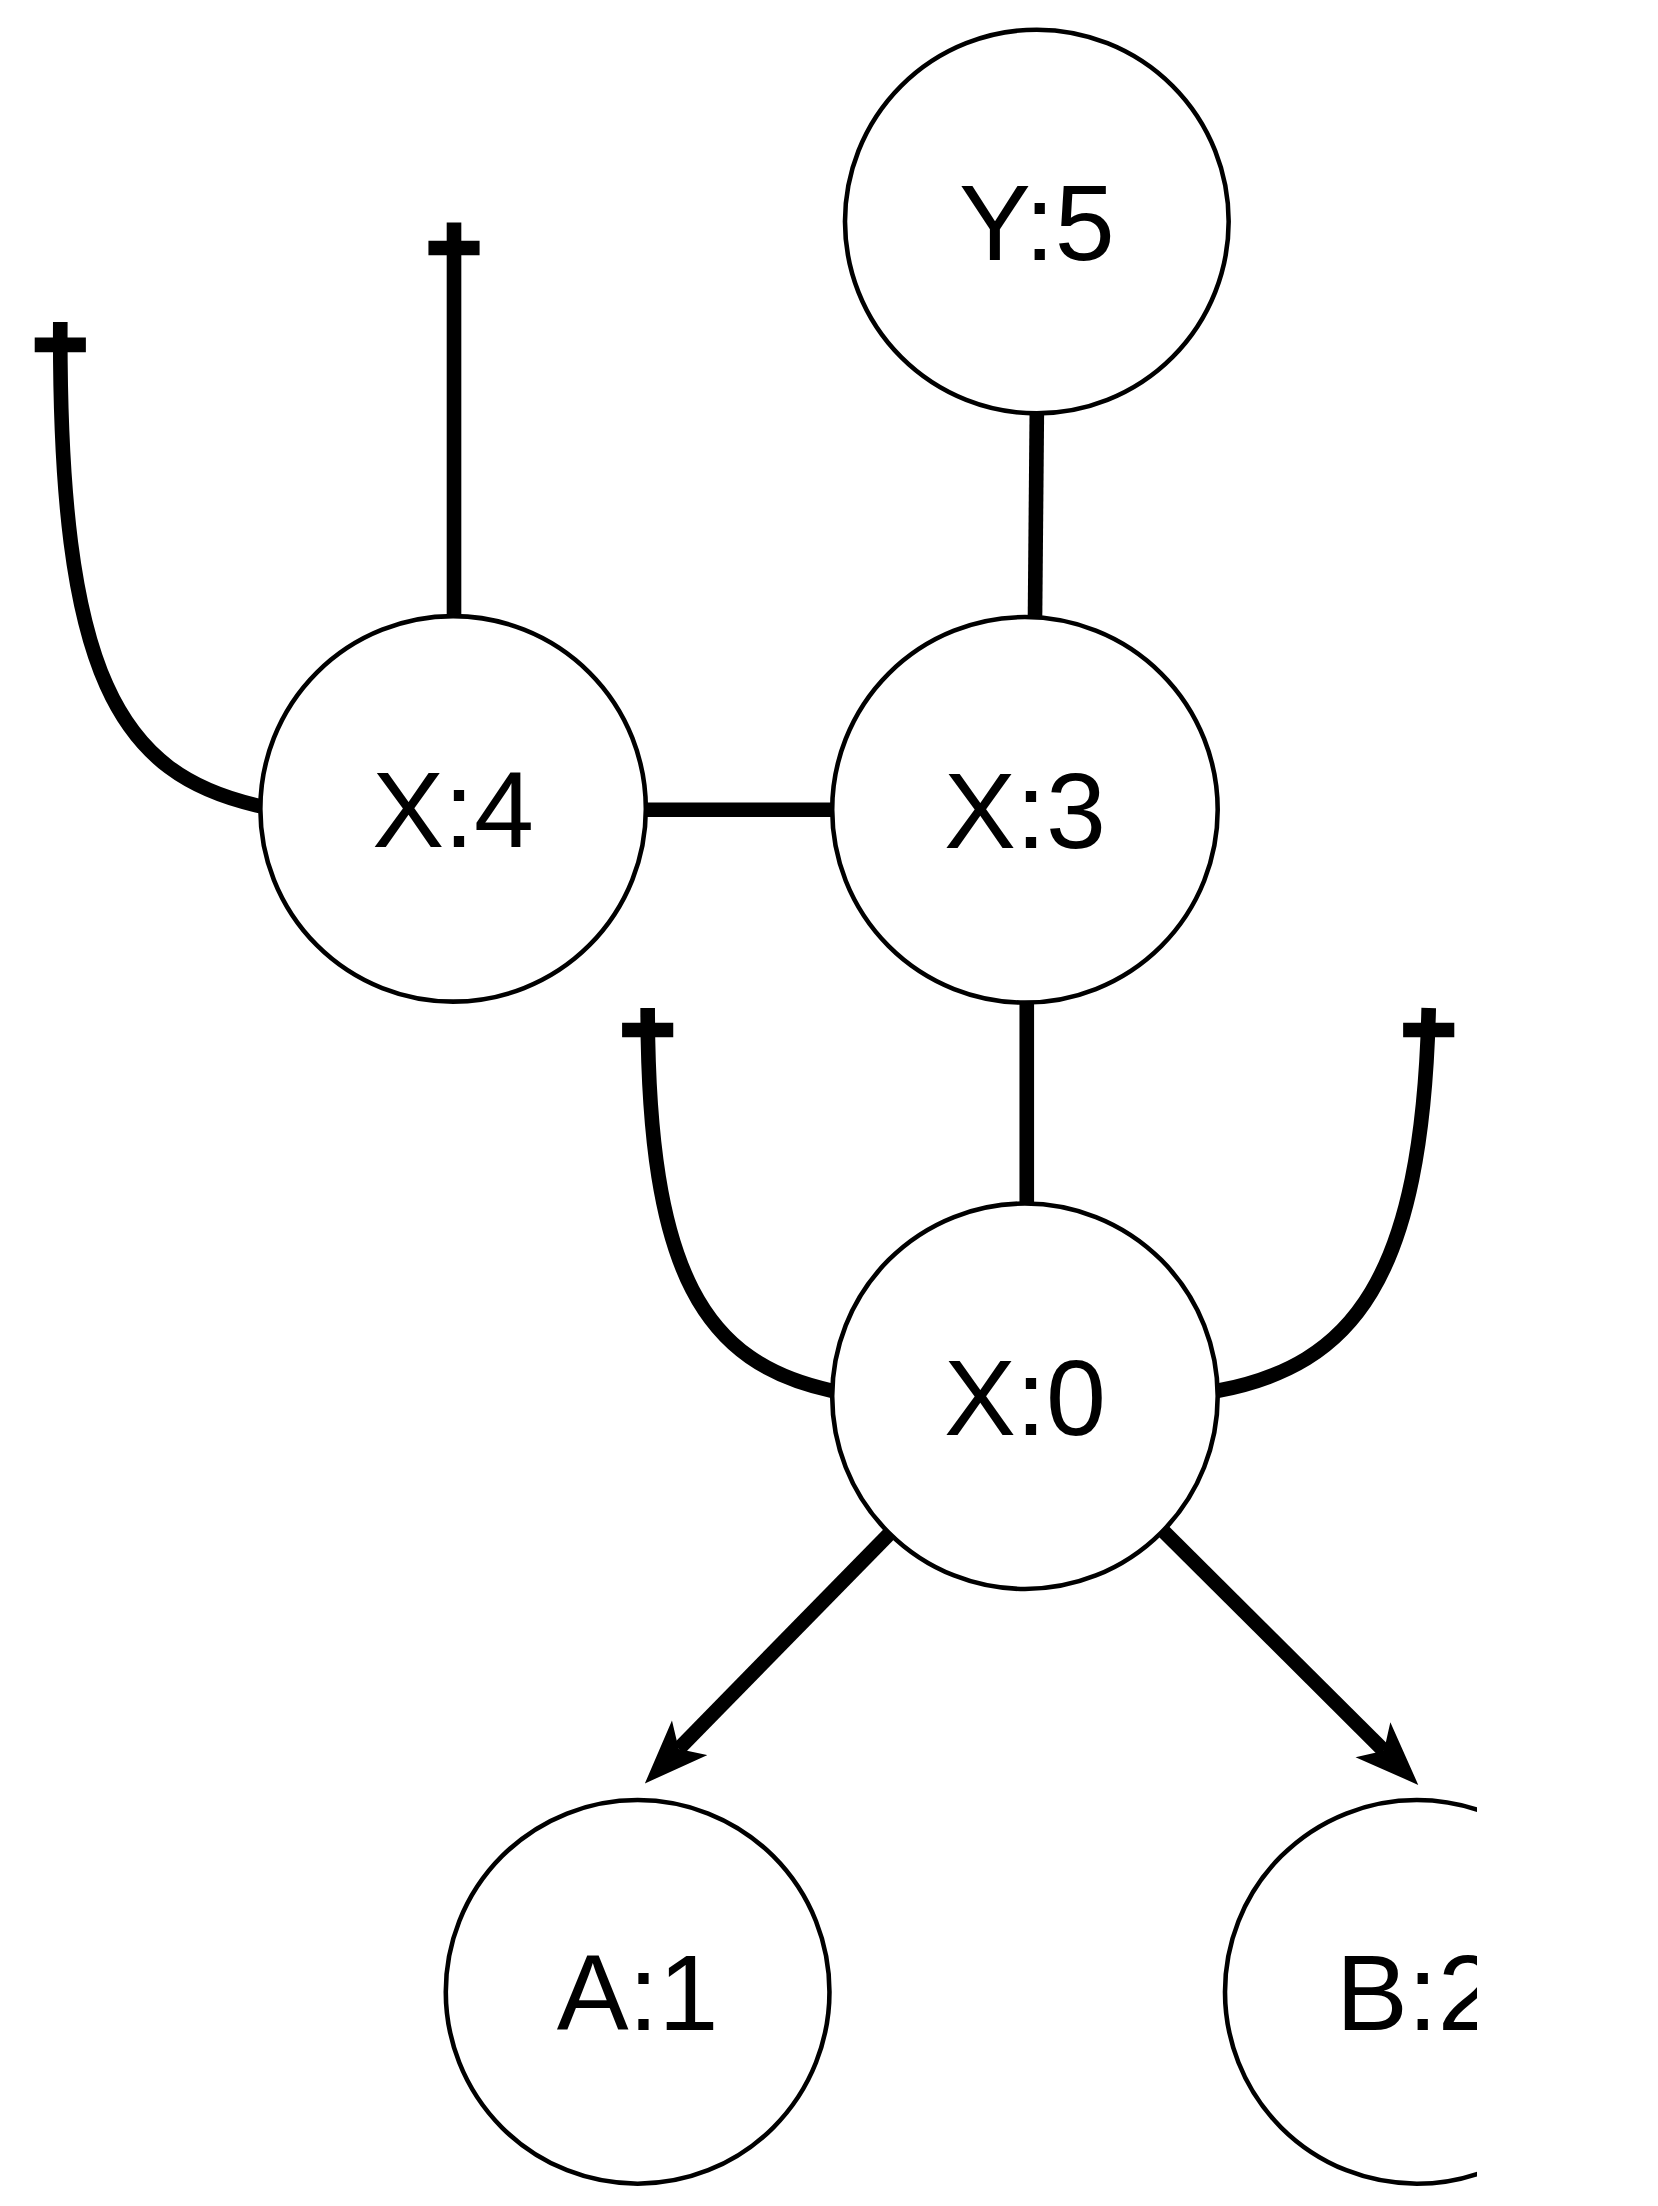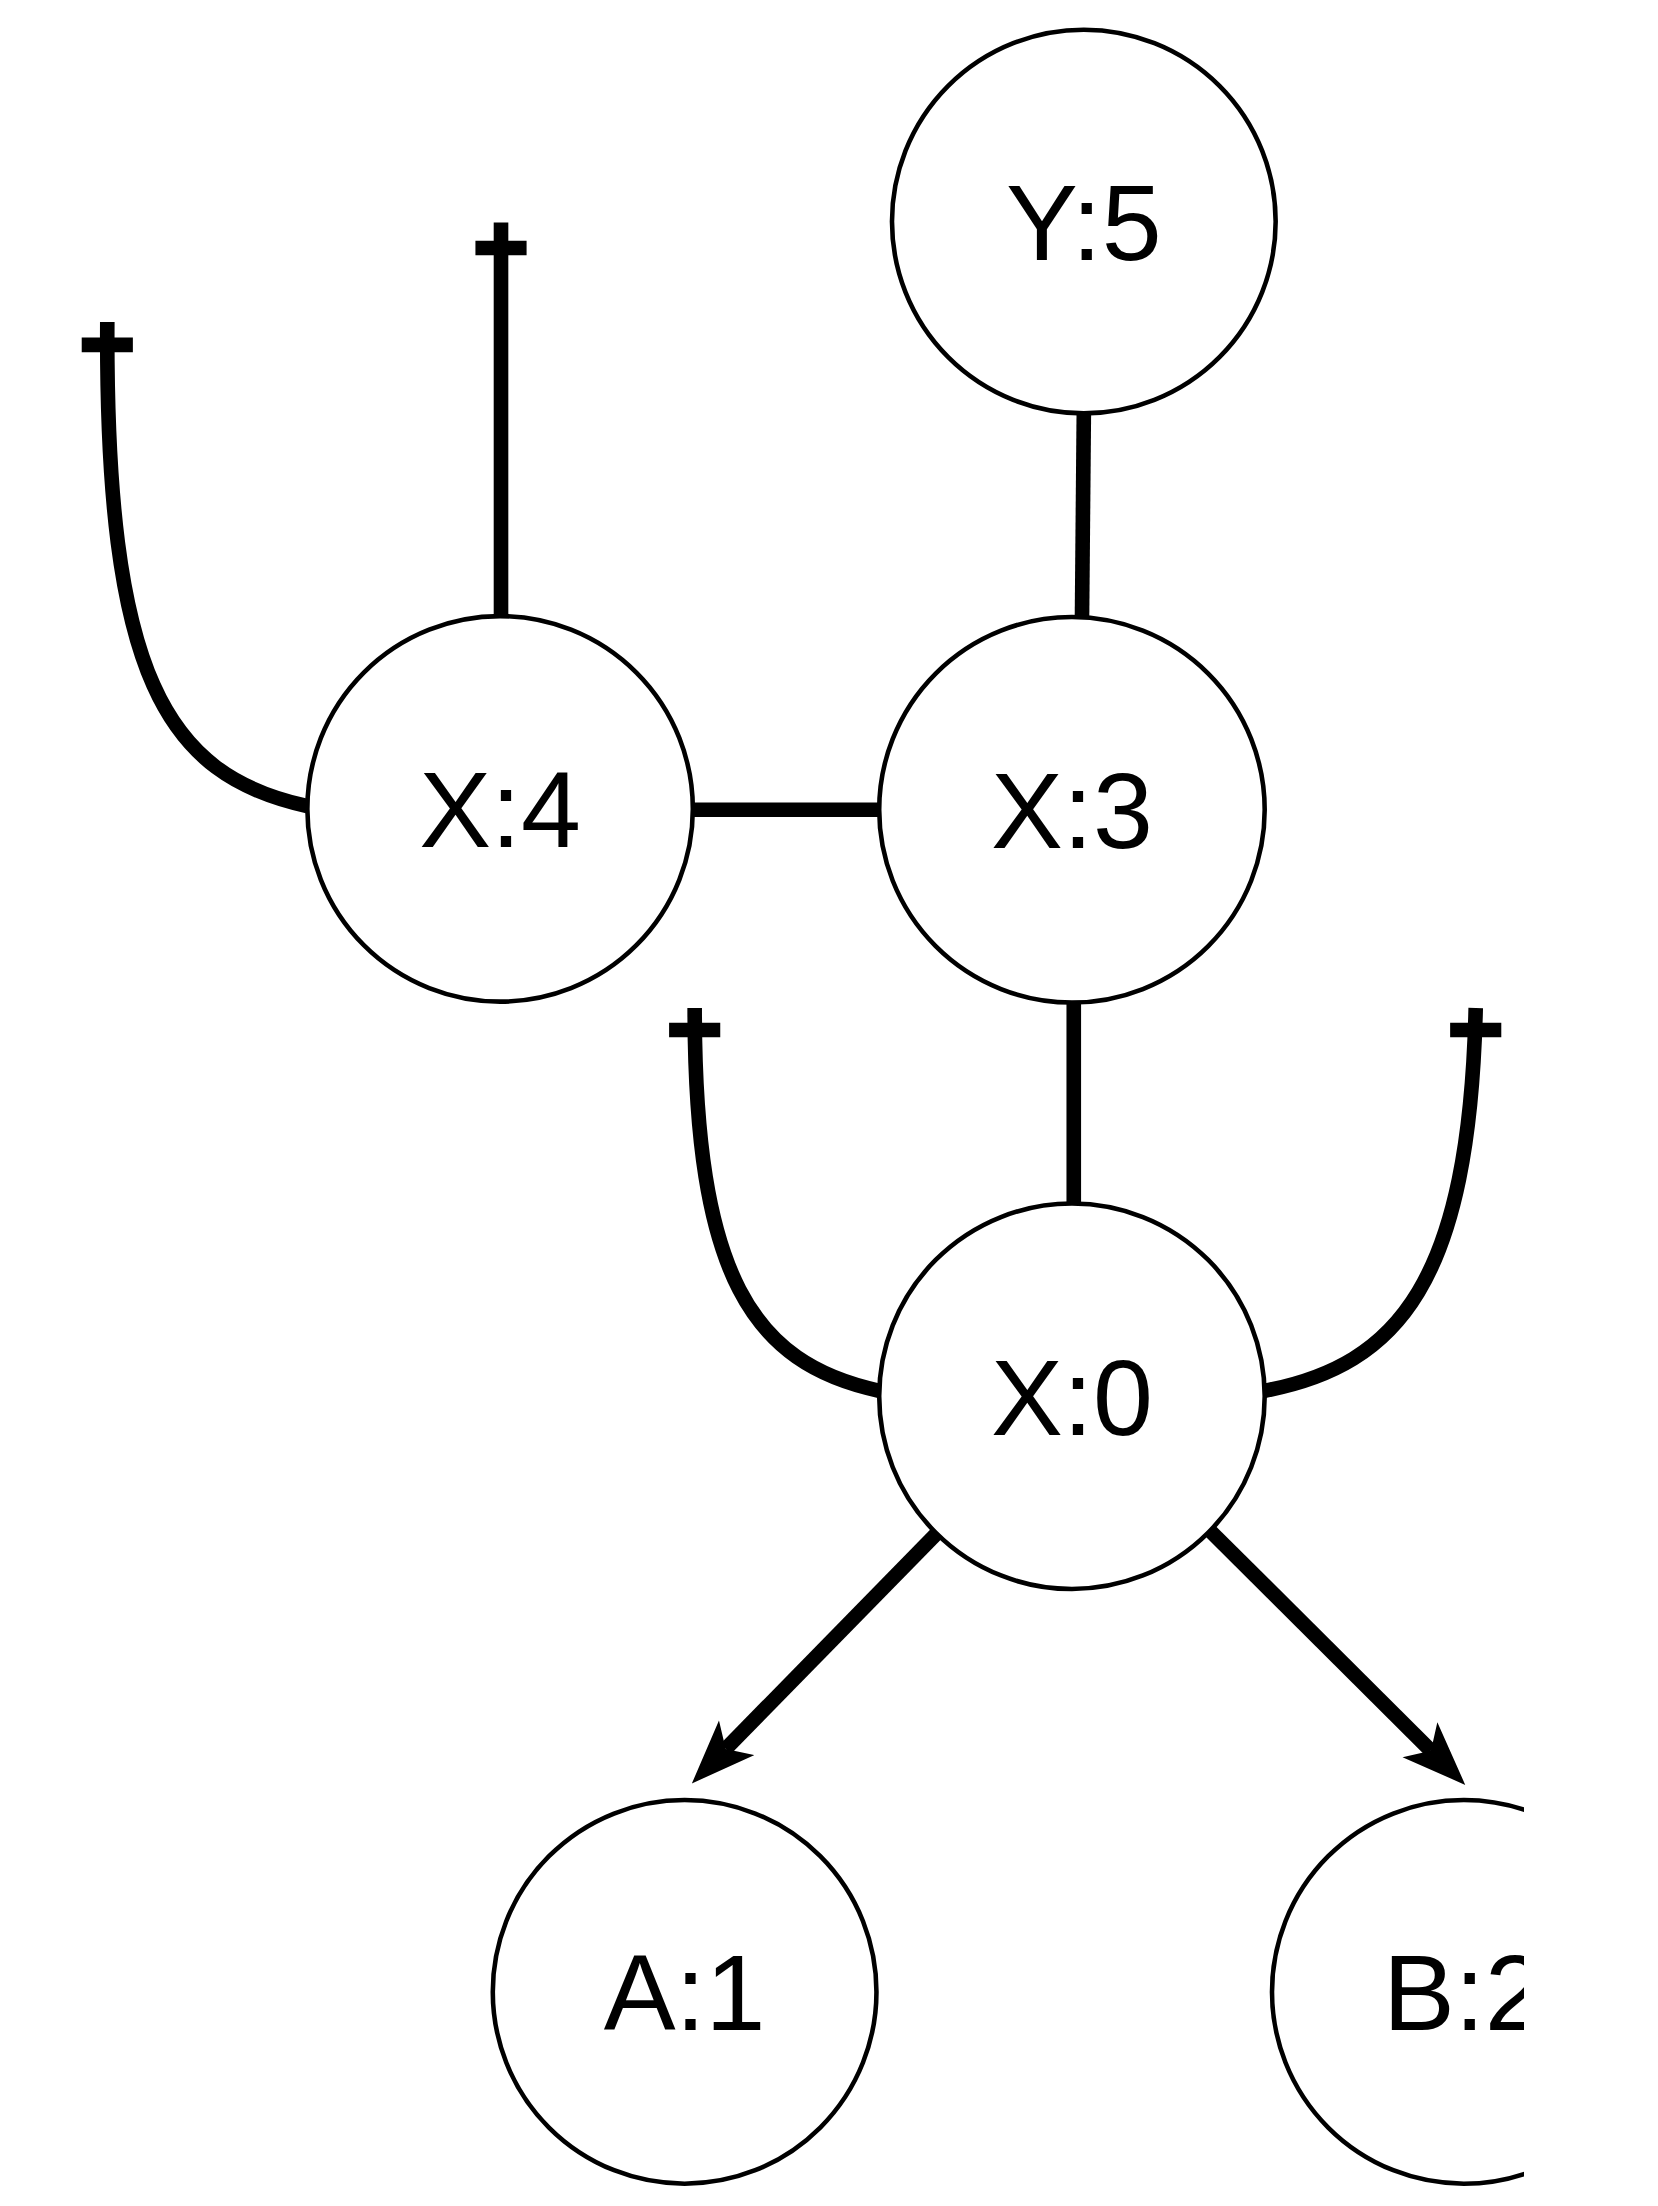--- a/index.html
+++ b/index.html
@@ -6,21 +6,20 @@
     margin: 0;
     padding: 0;
     background: #ffffff;
   }
   .stage {
     position: relative;
     width: 1477px;
     height: 2207px;
     background: #ffffff;
     overflow: hidden;
-    padding-left: 47px;
   }
   svg { display: block; }
   .edge {
     fill: none;
     stroke: #000000;
     stroke-width: 16;
   }
   .tee-bar {
     fill: none;
     stroke: #000000;

